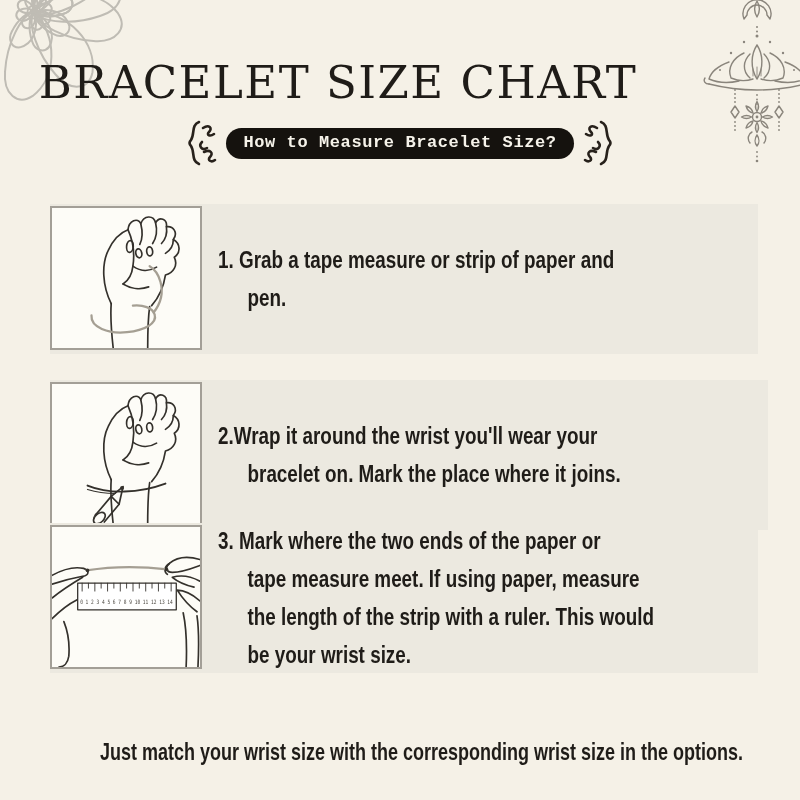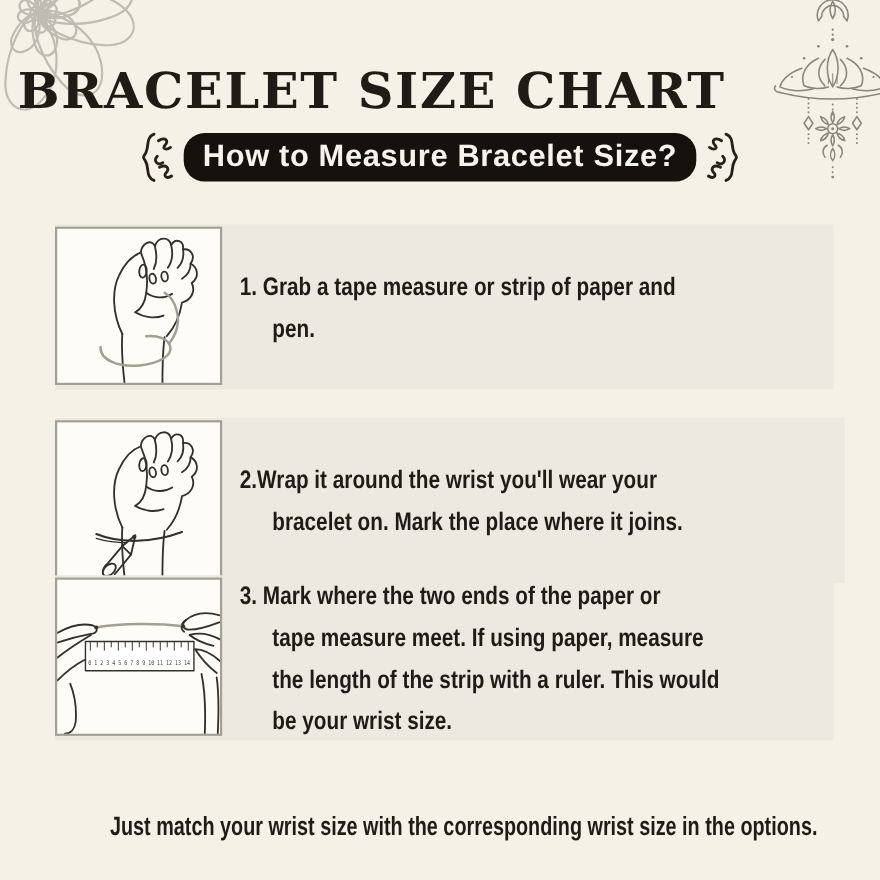--- a/index.html
+++ b/index.html
@@ -7,32 +7,32 @@
     width:800px;height:800px;position:relative;overflow:hidden;
     background:var(--background,#f5f1e7);
     font-family:"Liberation Sans",sans-serif;
   }
   .corner-mandala{position:absolute;left:0;top:0;pointer-events:none;}
   .lotus-ornament{position:absolute;left:700px;top:0;pointer-events:none;}
 
   .title{
     position:absolute;top:56px;left:0;width:676px;text-align:center;
     font-family:"DejaVu Serif","Liberation Serif",serif;
-    font-weight:bold;font-size:45px;letter-spacing:1.5px;
+    font-weight:normal;font-size:45px;letter-spacing:1.5px;
     color:var(--ink,#1f1c18);margin:0;
   }
   .badge-row{
     position:absolute;top:120px;left:0;width:800px;height:46px;
     display:flex;align-items:center;justify-content:center;gap:9px;
   }
   .pill{
     background:var(--pill_bg,#15120e);color:var(--pill_text,#f6f3ea);
     border-radius:19px;padding:5px 17px 7px 17px;
-    font-family:Liberation Sans, sans-serif;font-weight:bold;
-    font-size:28px;letter-spacing:0.6px;white-space:nowrap;
+    font-family:Liberation Mono, monospace;font-weight:bold;
+    font-size:17px;letter-spacing:0.6px;white-space:nowrap;
   }
   .flourish{flex:0 0 auto;}
   .flourish.right{transform:scaleX(-1);}
 
   .step-row{
     position:absolute;left:50px;width:708px;height:150px;
     background:var(--panel,#ece9e0);
   }
   .row-1{top:204px;} .row-2{top:380px;padding-left:10px;} .row-3{top:523px;}
   .illus{

